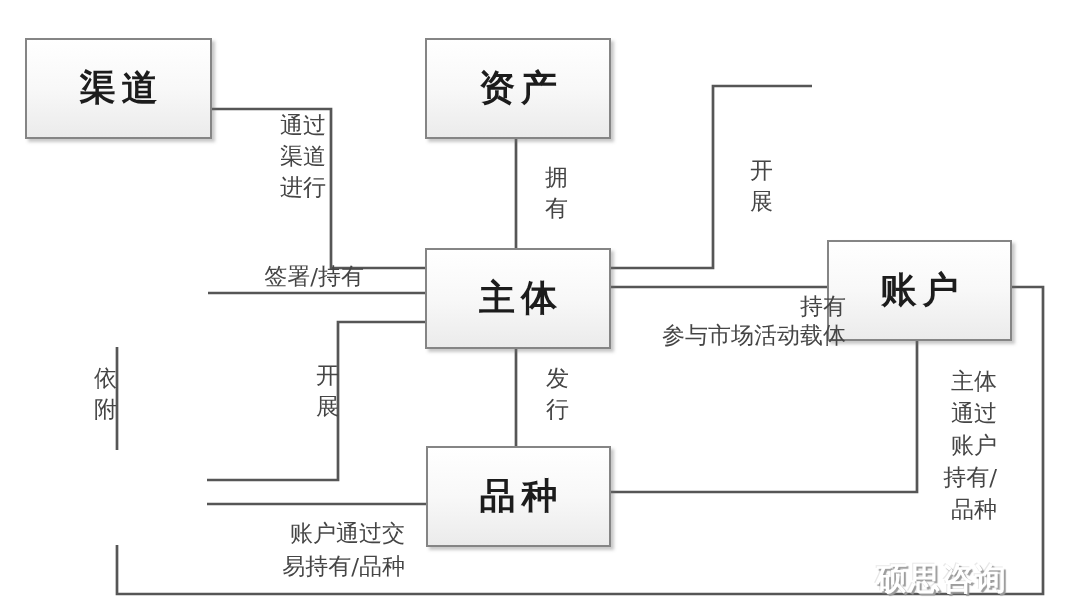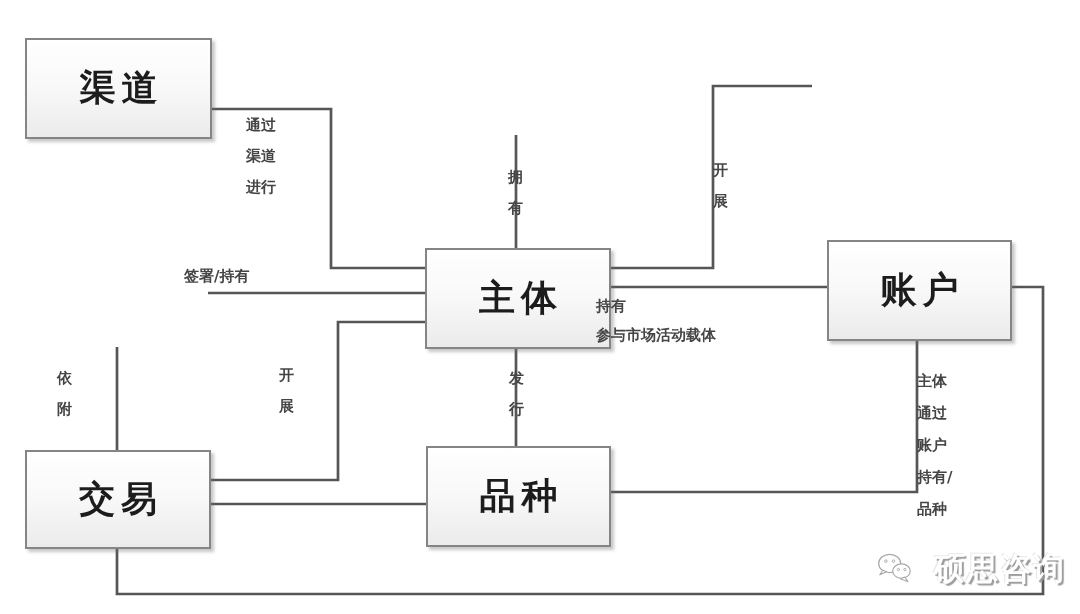--- a/index.html
+++ b/index.html
@@ -15,29 +15,29 @@
     border:2px solid #858585;
     background:linear-gradient(180deg,#ffffff 0%,#f8f8f8 50%,#ebebeb 100%);
     box-shadow:3px 3px 3px rgba(110,110,110,0.38);
     display:flex;align-items:center;justify-content:center;
   }
   .node .nlabel{
     font-size:36px;font-weight:600;color:#1c1c1c;
     letter-spacing:6px;text-indent:6px;white-space:nowrap;
   }
   .elabel{
-    position:absolute;color:#454545;font-size:15px;line-height:31px;
-    text-align:left;white-space:pre-line;font-weight:700;
+    position:absolute;color:#454545;font-size:23px;line-height:31px;
+    text-align:right;white-space:pre-line;font-weight:400;
   }
   .elabel.tight{line-height:29px;}
   .elabel.wide{line-height:33px;}
   .elabel.vstack{line-height:32px;}
   .watermark{
     position:absolute;left:876px;top:538px;width:190px;height:52px;
-    display:flex;align-items:flex-end;gap:20px;
+    display:flex;align-items:flex-start;gap:20px;flex-direction:column;
   }
   .wm-text{
     font-size:31px;font-weight:600;letter-spacing:2px;color:#ffffff;
     text-shadow:2px 2px 1px #9c9c9c,-1px -1px 0px #e8e8e8;white-space:nowrap;
   }
 </style>
 </head>
 <body>
 
 <div class="stage">
@@ -52,28 +52,28 @@
     <path d="M207 480 H338 V322 H425"></path>
     <path d="M516 345 V446"></path>
     <path d="M207 504 H426"></path>
     <path d="M607 492 H917 V337"></path>
     <path d="M1008 287 H1043 V594 H117 V545"></path>
   </svg>
 
   <div class="node" style="left:25px;top:38px;width:183px;height:97px">
     <span class="nlabel">渠道</span>
   </div>
+  <div class="node" style="left:425px;top:38px;width:182px;height:97px">
+    <span class="nlabel">资产</span>
+  </div>
   <div class="node" style="left:425px;top:248px;width:182px;height:97px">
     <span class="nlabel">主体</span>
   </div>
   <div class="node" style="left:827px;top:240px;width:181px;height:97px">
     <span class="nlabel">账户</span>
-  </div>
-  <div class="node" style="left:25px;top:450px;width:182px;height:95px">
-    <span class="nlabel">交易</span>
   </div>
   <div class="node" style="left:426px;top:446px;width:181px;height:97px">
     <span class="nlabel">品种</span>
   </div>
 
   <div class="elabel" style="left:246px;top:110px;width:80px">通过
 渠道
 进行</div>
   <div class="elabel" style="left:508px;top:162px;width:60px">拥
 有</div>
@@ -86,20 +86,22 @@
 附</div>
   <div class="elabel" style="left:279px;top:360px;width:60px">开
 展</div>
   <div class="elabel" style="left:509px;top:363px;width:60px">发
 行</div>
   <div class="elabel vstack" style="left:917px;top:365px;width:80px">主体
 通过
 账户
 持有/
 品种</div>
+  <div class="elabel wide" style="left:205px;top:517px;width:200px">账户通过交
+易持有/品种</div>
 
   <div class="watermark">
     <svg width="50" height="44" viewBox="0 0 50 44" aria-hidden="true">
       <ellipse cx="18" cy="16" rx="14.5" ry="12" fill="#ffffff" stroke="#a8a8a8" stroke-width="1.6"></ellipse>
       <path d="M9 25 L5 31 L14 27 Z" fill="#ffffff" stroke="#a8a8a8" stroke-width="1.4" stroke-linejoin="round"></path>
       <circle cx="13" cy="13" r="1.7" fill="none" stroke="#a8a8a8" stroke-width="1.2"></circle>
       <circle cx="23" cy="13" r="1.7" fill="none" stroke="#a8a8a8" stroke-width="1.2"></circle>
       <ellipse cx="33.5" cy="26" rx="11.5" ry="9.5" fill="#ffffff" stroke="#a8a8a8" stroke-width="1.6"></ellipse>
       <path d="M38 34 L42 40 L32 36 Z" fill="#ffffff" stroke="#a8a8a8" stroke-width="1.4" stroke-linejoin="round"></path>
       <circle cx="29.5" cy="24" r="1.5" fill="none" stroke="#a8a8a8" stroke-width="1.2"></circle>

